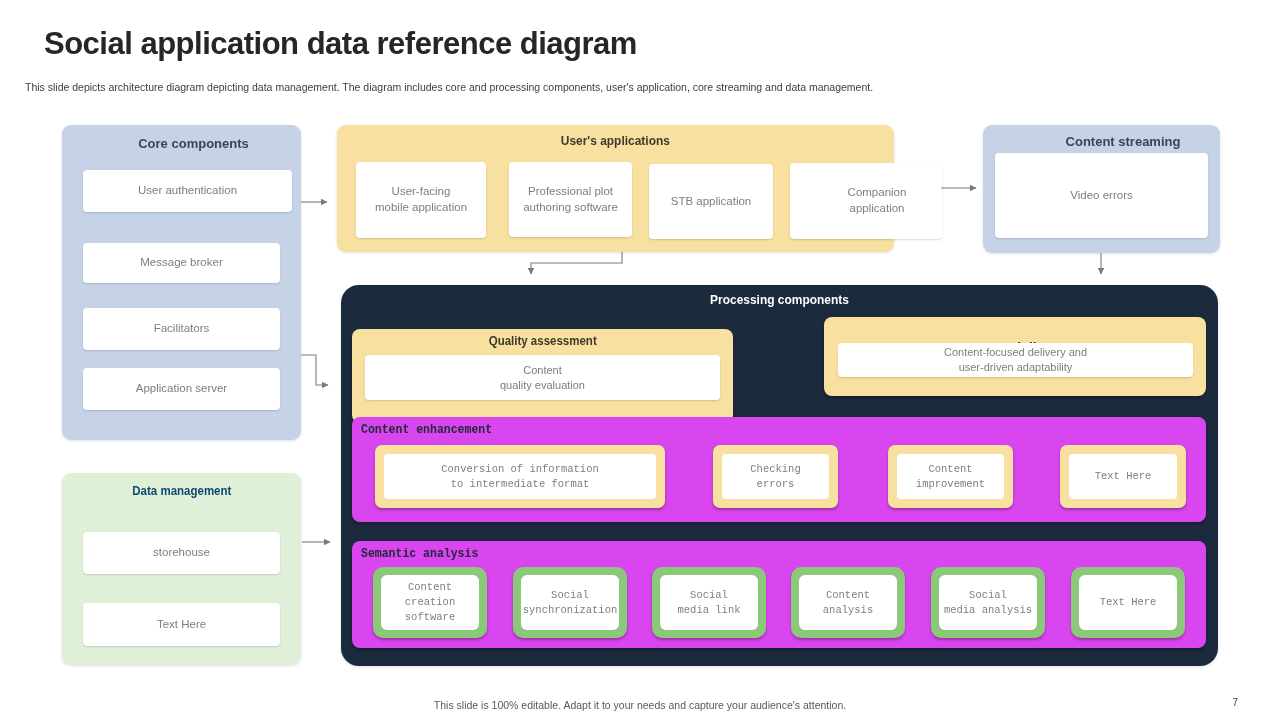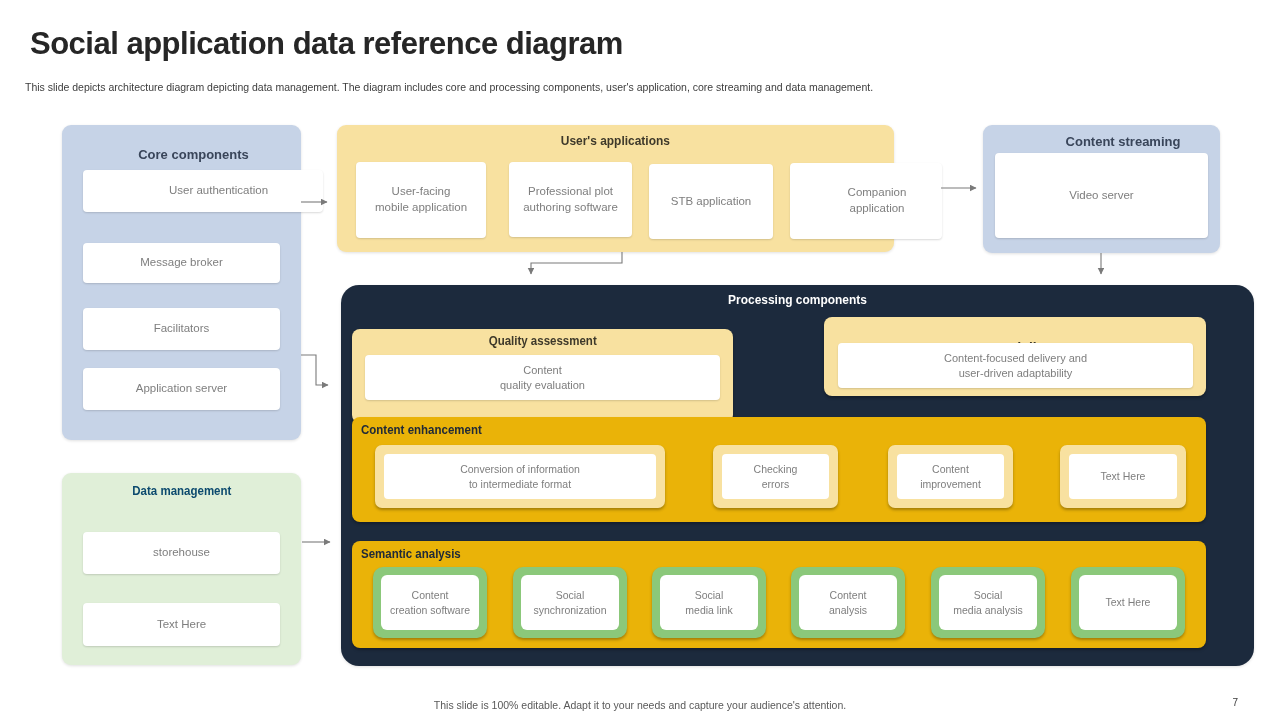--- a/index.html
+++ b/index.html
@@ -3,33 +3,33 @@
 <meta charset="utf-8">
 <style>
   html,body{margin:0;padding:0;background:#fff;}
   .slide{
     position:relative;width:1280px;height:720px;background:#ffffff;overflow:hidden;
     font-family:"Liberation Sans",sans-serif;
   }
   .abs{position:absolute;}
   
   .slide-title{
-    left:30px;top:26px;font-size:31px;font-weight:700;color:#262626;
+    left:44px;top:26px;font-size:31px;font-weight:700;color:#262626;
     letter-spacing:-0.5px;white-space:nowrap;
   }
   .slide-subtitle{
     left:25px;top:81px;font-size:10.5px;color:#3d3d3d;white-space:nowrap;
   }
   
   .panel{border-radius:9px;box-shadow:0 1px 3px rgba(0,0,0,.12);}
   .panel-blue{background:#c6d3e7;}
   .panel-yellow{background:#f8e1a0;}
   .panel-green{background:#e0efd8;}
   .panel-dark{background:#1c2a3d;border-radius:18px;}
-  .panel-mint{background:#eab308;box-shadow:0 2px 3px rgba(0,0,0,.28);}
+  .panel-mint{background:#d946ef;box-shadow:0 2px 3px rgba(0,0,0,.28);font-family:Liberation Mono, monospace;}
   .panel-title{
     position:absolute;left:0;right:0;text-align:center;
     font-weight:700;font-size:13px;white-space:nowrap;
   }
   .t-navy{color:#39455a;}
   .t-olive{color:#3e392a;}
   .t-white{color:#ffffff;}
   .t-ink{color:#202a38;}
   .t-green{color:#0c4a6e;}
   .cond{display:inline-block;transform:scaleX(.92);transform-origin:50% 50%;}
@@ -70,22 +70,22 @@
 </style>
 </head>
 <body>
 
 <div class="slide">
 
   <div class="abs slide-title">Social application data reference diagram</div>
   <div class="abs slide-subtitle">This slide depicts architecture diagram depicting data management. The diagram includes core and processing components, user's application, core streaming and data management.</div>
 
   <div class="abs panel panel-blue" style="left:62px;top:125px;width:239px;height:315px;">
-    <div class="panel-title t-navy" style="top:22px;padding-left:24px;"><span>Core components</span></div>
-    <div class="node" style="left:21px;top:45px;width:209px;height:42px;padding-left:31px;"><span>User authentication</span></div>
+    <div class="panel-title t-navy" style="top:11px;padding-left:24px;"><span>Core components</span></div>
+    <div class="node" style="left:21px;top:45px;width:209px;height:42px;"><span>User authentication</span></div>
     <div class="node" style="left:21px;top:118px;width:197px;height:40px;"><span>Message broker</span></div>
     <div class="node" style="left:21px;top:183px;width:197px;height:42px;"><span>Facilitators</span></div>
     <div class="node" style="left:21px;top:243px;width:197px;height:42px;"><span>Application  server</span></div>
   </div>
 
   <div class="abs panel panel-green" style="left:62px;top:473px;width:239px;height:192px;">
     <div class="panel-title t-green" style="top:11px;font-size:12.5px;"><span class="cond">Data  management</span></div>
     <div class="node" style="left:21px;top:59px;width:197px;height:42px;"><span>storehouse</span></div>
     <div class="node" style="left:21px;top:130px;width:197px;height:43px;"><span>Text Here</span></div>
   </div>
@@ -96,35 +96,35 @@
 mobile application</span></div>
     <div class="node" style="left:172px;top:37px;width:123px;height:75px;"><span>Professional plot
 authoring software</span></div>
     <div class="node" style="left:312px;top:39px;width:124px;height:75px;align-items:center;"><span>STB application</span></div>
     <div class="node" style="left:453px;top:38px;width:130px;height:76px;padding-left:22px;"><span>Companion
 application</span></div>
   </div>
 
   <div class="abs panel panel-blue" style="left:983px;top:125px;width:237px;height:128px;">
     <div class="panel-title t-navy" style="top:9px;padding-left:43px;"><span>Content streaming</span></div>
-    <div class="node" style="left:12px;top:28px;width:213px;height:85px;"><span>Video server</span></div>
+    <div class="node" style="left:12px;top:28px;width:213px;height:85px;"><span>Video errors</span></div>
   </div>
 
-  <div class="abs panel panel-dark" style="left:341px;top:285px;width:877px;height:381px;padding-left:36px;">
+  <div class="abs panel panel-dark" style="left:341px;top:285px;width:877px;height:381px;">
     <div class="panel-title t-white" style="top:7px;"><span class="cond">Processing components</span></div>
 
     <div class="abs panel-yellow" style="left:11px;top:44px;width:381px;height:94px;border-radius:8px;box-shadow:0 2px 3px rgba(0,0,0,.3);">
       <div class="panel-title t-olive" style="top:5px;font-size:12.5px;"><span class="cond">Quality assessment</span></div>
       <div class="node" style="left:13px;top:26px;width:355px;height:45px;font-size:11px;"><span>Content
 quality evaluation</span></div>
     </div>
 
     <div class="abs panel-yellow" style="left:483px;top:32px;width:382px;height:79px;border-radius:8px;box-shadow:0 2px 3px rgba(0,0,0,.3);">
       <div class="panel-title t-olive" style="top:5px;font-size:15px;margin-top:17px;"><span class="cond">Cotent delivery</span></div>
-      <div class="node" style="left:14px;top:26px;width:355px;height:45px;font-size:11px;"><span>Content-focused delivery and
+      <div class="node" style="left:14px;top:26px;width:355px;height:34px;font-size:11px;"><span>Content-focused delivery and
 user-driven adaptability</span></div>
     </div>
 
     <div class="abs panel-mint" style="left:11px;top:132px;width:854px;height:105px;border-radius:8px;">
       <div class="section-title t-ink" style="left:9px;top:6px;"><span class="cond-left">Content enhancement</span></div>
       <div class="frame frame-yellow" style="left:23px;top:28px;width:290px;height:63px;">
           <div class="inner">Conversion of information
 to intermediate format</div>
         </div>
       <div class="frame frame-yellow" style="left:361px;top:28px;width:125px;height:63px;">

